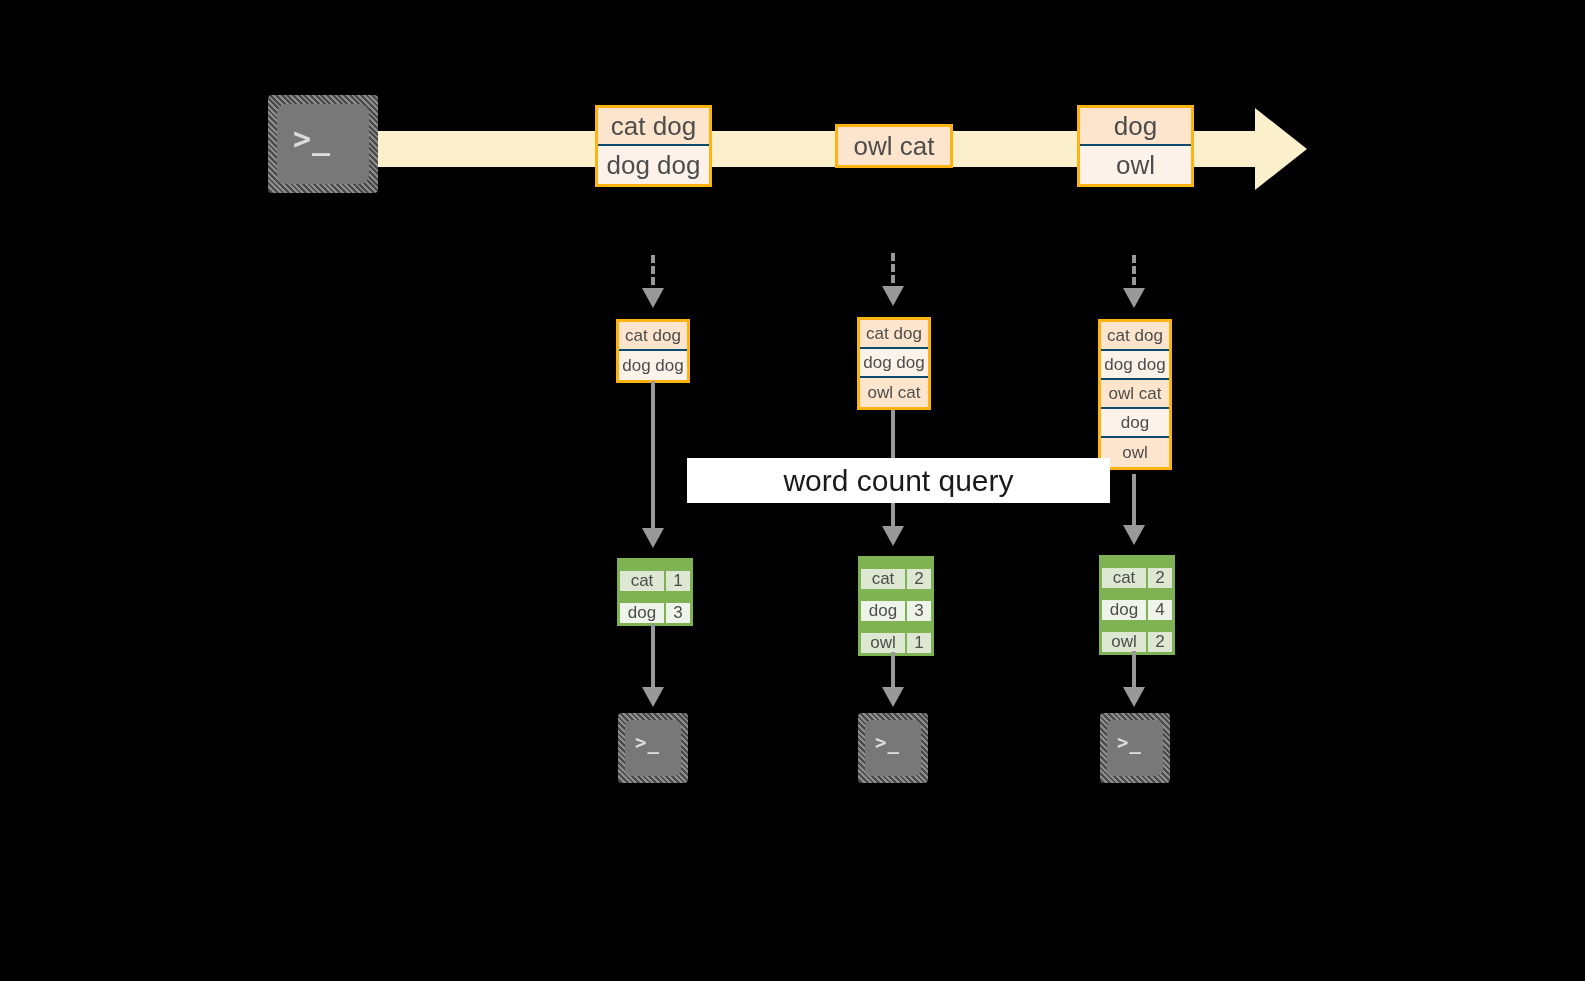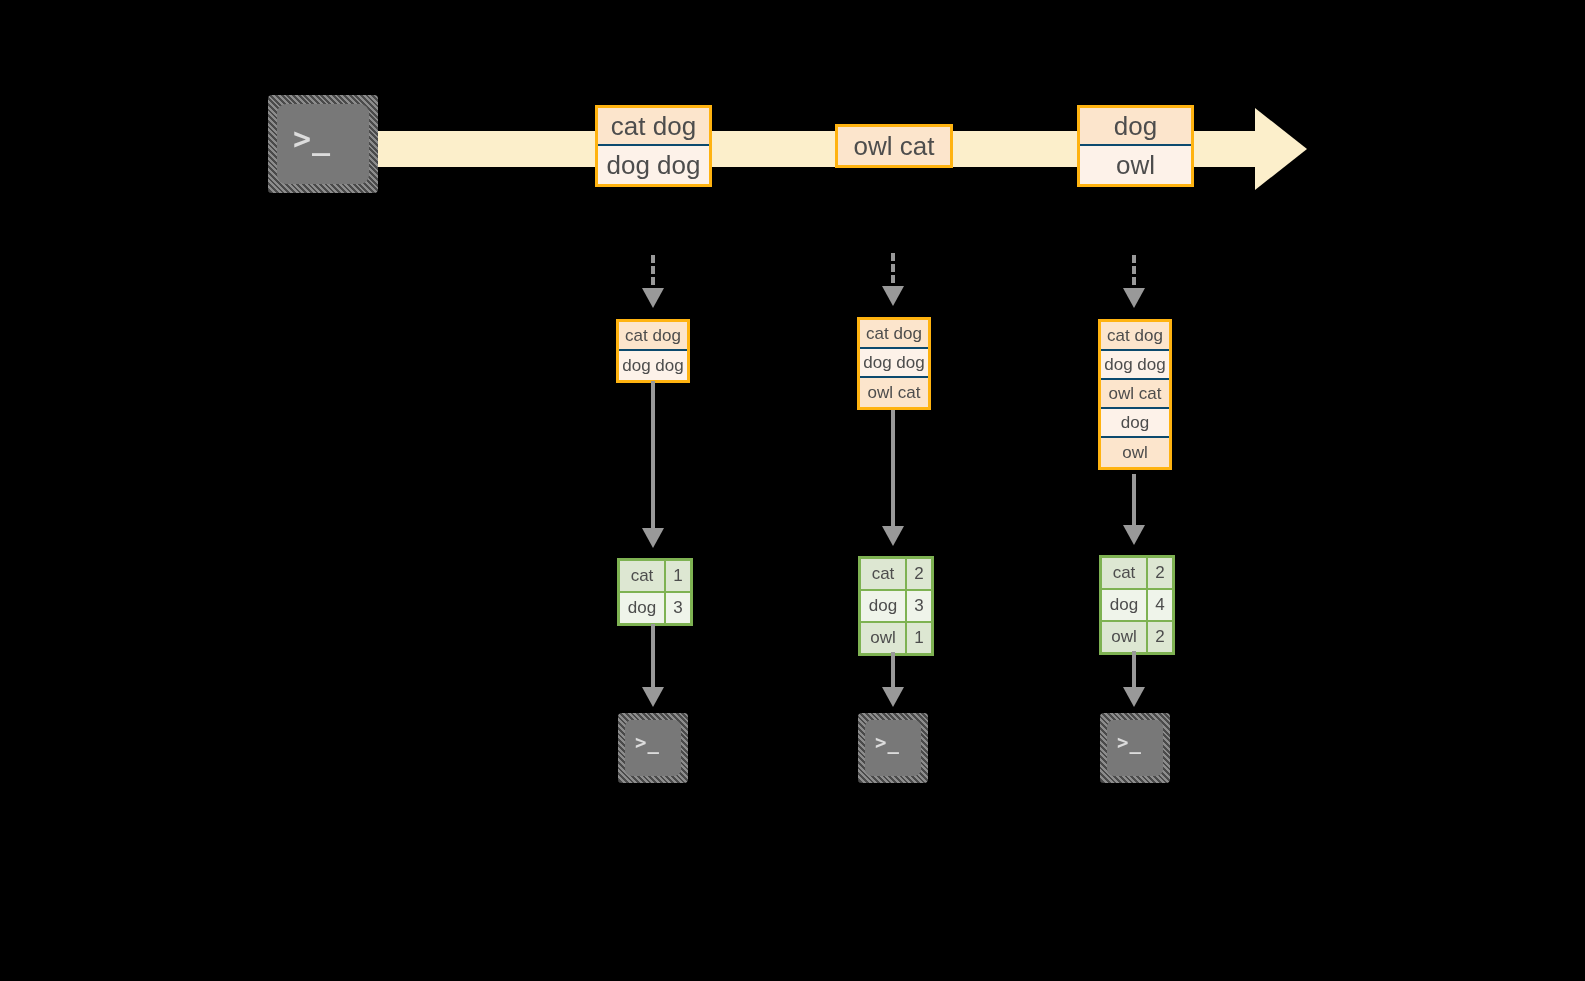--- a/index.html
+++ b/index.html
@@ -113,20 +113,21 @@
   .res-table {
     position: absolute;
     box-sizing: border-box;
     border: 3px solid #7eb252;
     background: #7eb252;
   }
   .res-row {
     display: flex;
     height: 30px;
     border-bottom: 2px solid #7eb252;
+    align-items: flex-end;
   }
   .res-row:last-child { border-bottom: none; }
   .res-word, .res-count {
     box-sizing: border-box;
     display: flex;
     align-items: center;
     justify-content: center;
     font-size: 17px;
     color: #4d4d4d;
     background: #dde7d2;
@@ -303,14 +304,17 @@
 
   <div class="line" style="left:1132px; top:651px; height:41px;"></div>
   <div class="ahead" style="left:1123px; top:687px;"></div>
 
   <div class="terminal term-small term-b3">
     <div class="inner">
       <span class="prompt">&gt;_</span>
     </div>
   </div>
 
+  <div class="query-band">
+    <span class="label">word count query</span>
+  </div>
 
 </div>
 
 </body></html>

